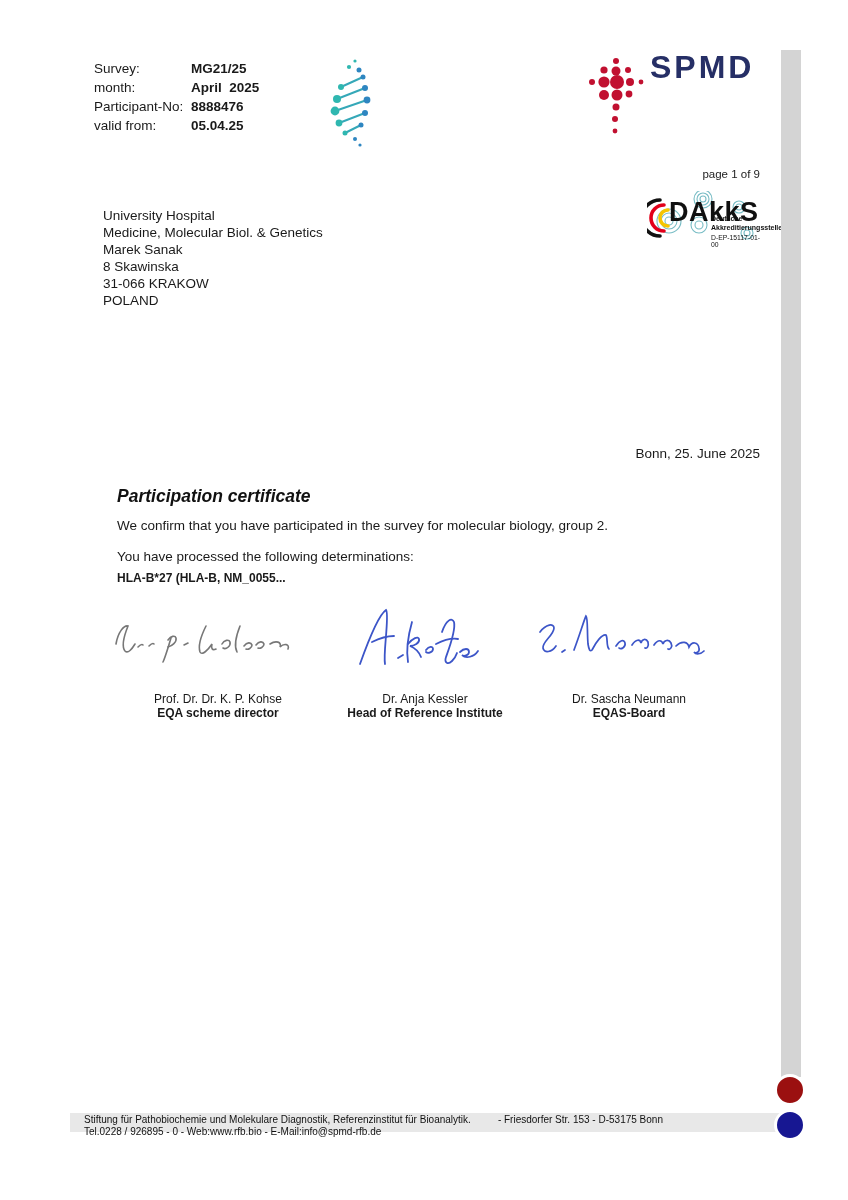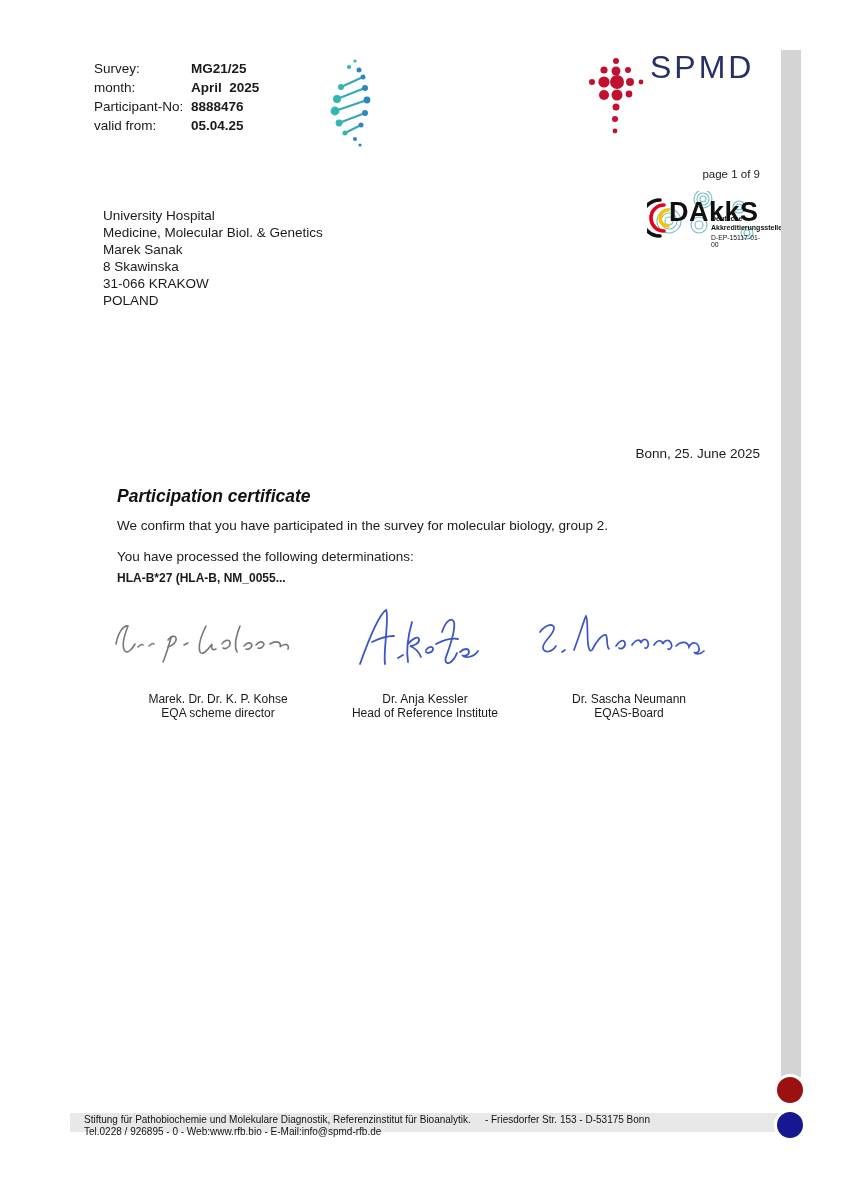--- a/index.html
+++ b/index.html
@@ -14,21 +14,21 @@
   .survey-row{display:flex;}
   .survey-label{width:97px;}
   .survey-value{font-weight:bold;white-space:pre;}
 
   
   .emqn-logo{left:327px;top:57px;display:flex;align-items:center;}
   .emqn-word{font-size:46px;color:#414042;letter-spacing:1px;margin-left:8px;margin-top:8px;}
   .rfb-logo{left:584px;top:55px;display:flex;}
   .rfb-words{margin-left:4px;color:#262f66;line-height:1;}
   .rfb-line1{font-size:63px;font-weight:bold;letter-spacing:1px;}
-  .rfb-line2{font-size:32px;font-weight:normal;letter-spacing:3px;margin-top:-4px;}
+  .rfb-line2{font-size:32px;font-weight:bold;letter-spacing:3px;margin-top:-4px;}
 
   .page-indicator{left:648px;top:168px;width:112px;text-align:right;font-size:11.5px;color:#222;}
 
   
   .address-block{left:103px;top:207px;font-size:13.5px;line-height:17px;}
 
   
   .dakks{left:647px;top:191px;width:120px;height:64px;}
   .dakks-word{position:absolute;left:22px;top:6px;font-family:Liberation Sans, sans-serif;
     font-size:27px;font-weight:600;color:#101010;letter-spacing:0.5px;}
@@ -41,31 +41,31 @@
   .cert-confirm{left:117px;top:518px;font-size:13.5px;}
   .cert-intro{left:117px;top:549px;font-size:13.5px;}
   .cert-determination{left:117px;top:571px;font-size:12px;font-weight:bold;}
 
   
   .sig{pointer-events:none;}
   .sig-kohse{left:108px;top:614px;}
   .sig-kessler{left:350px;top:602px;}
   .sig-neumann{left:526px;top:610px;}
   .signatory{top:692px;width:210px;text-align:center;font-size:12px;line-height:14px;}
-  .signatory .role{font-weight:normal;}
+  .signatory .role{font-weight:bold;}
   .sig-col-1{left:113px;}
   .sig-col-2{left:320px;}
   .sig-col-3{left:524px;}
 
   
   .side-bar{left:781px;top:50px;width:20px;height:1027px;background:#d4d4d4;}
   .footer-band{left:70px;top:1113px;width:712px;height:19px;background:#e8e8e8;}
   .footer-text{left:84px;top:1114px;width:690px;font-size:10px;line-height:12px;color:#111;}
   .footer-org{font-weight:normal;}
-  .footer-addr{margin-left:14px;}
+  .footer-addr{margin-left:27px;}
   .marker-dot{width:26px;height:26px;border-radius:50%;border:3px solid #ffffff;box-sizing:content-box;}
   .dot-red{left:774px;top:1074px;background:#9b1010;}
   .dot-navy{left:774px;top:1109px;background:#171792;}
 </style>
 </head>
 <body>
 
 <div class="abs survey-block">
   <div class="survey-row">
     <span class="survey-label">Survey:</span>
@@ -224,21 +224,21 @@
     <path d="M36,42 l3,-2"></path>
     <path d="M48,40 C54,24 58,10 60,6 C62,8 61,22 62,34 C63,40 64,42 66,40 C70,32 76,24 80,25 C82,28 80,36 83,39"></path>
     <path d="M90,36 C94,30 98,29 99,33 C100,37 95,40 93,38"></path>
     <path d="M106,35 C110,29 114,29 115,33 C116,29 120,28 122,32 C123,36 121,39 119,38"></path>
     <path d="M128,35 C132,29 136,30 137,34 C138,30 143,29 145,33 C147,37 144,40 142,39"></path>
     <path d="M150,36 C156,30 162,32 163,37 C166,31 172,32 173,38 C174,42 170,44 168,42 C170,45 175,44 178,41"></path>
   </g>
 </svg>
 
 <div class="abs signatory sig-col-1">
-  <div>Marek. Dr. Dr. K. P. Kohse</div>
+  <div>Prof. Dr. Dr. K. P. Kohse</div>
   <div class="role">EQA scheme director</div>
 </div>
 <div class="abs signatory sig-col-2">
   <div>Dr. Anja Kessler</div>
   <div class="role">Head of Reference Institute</div>
 </div>
 <div class="abs signatory sig-col-3">
   <div>Dr. Sascha Neumann</div>
   <div class="role">EQAS-Board</div>
 </div>

